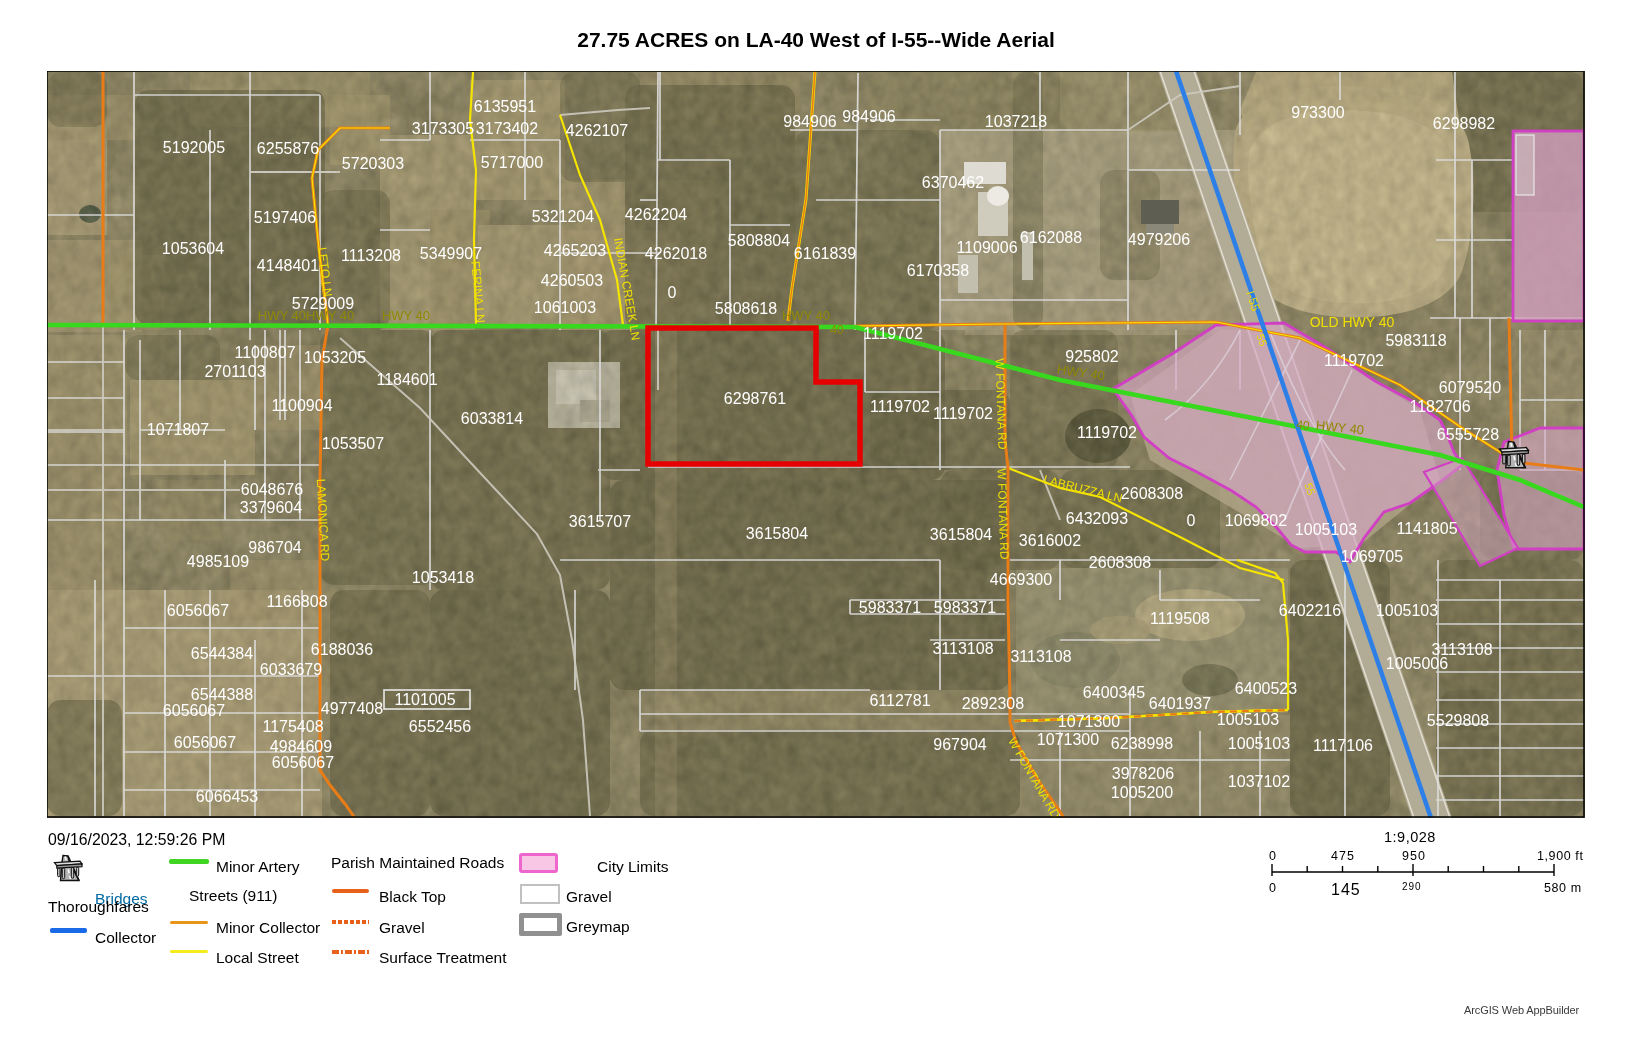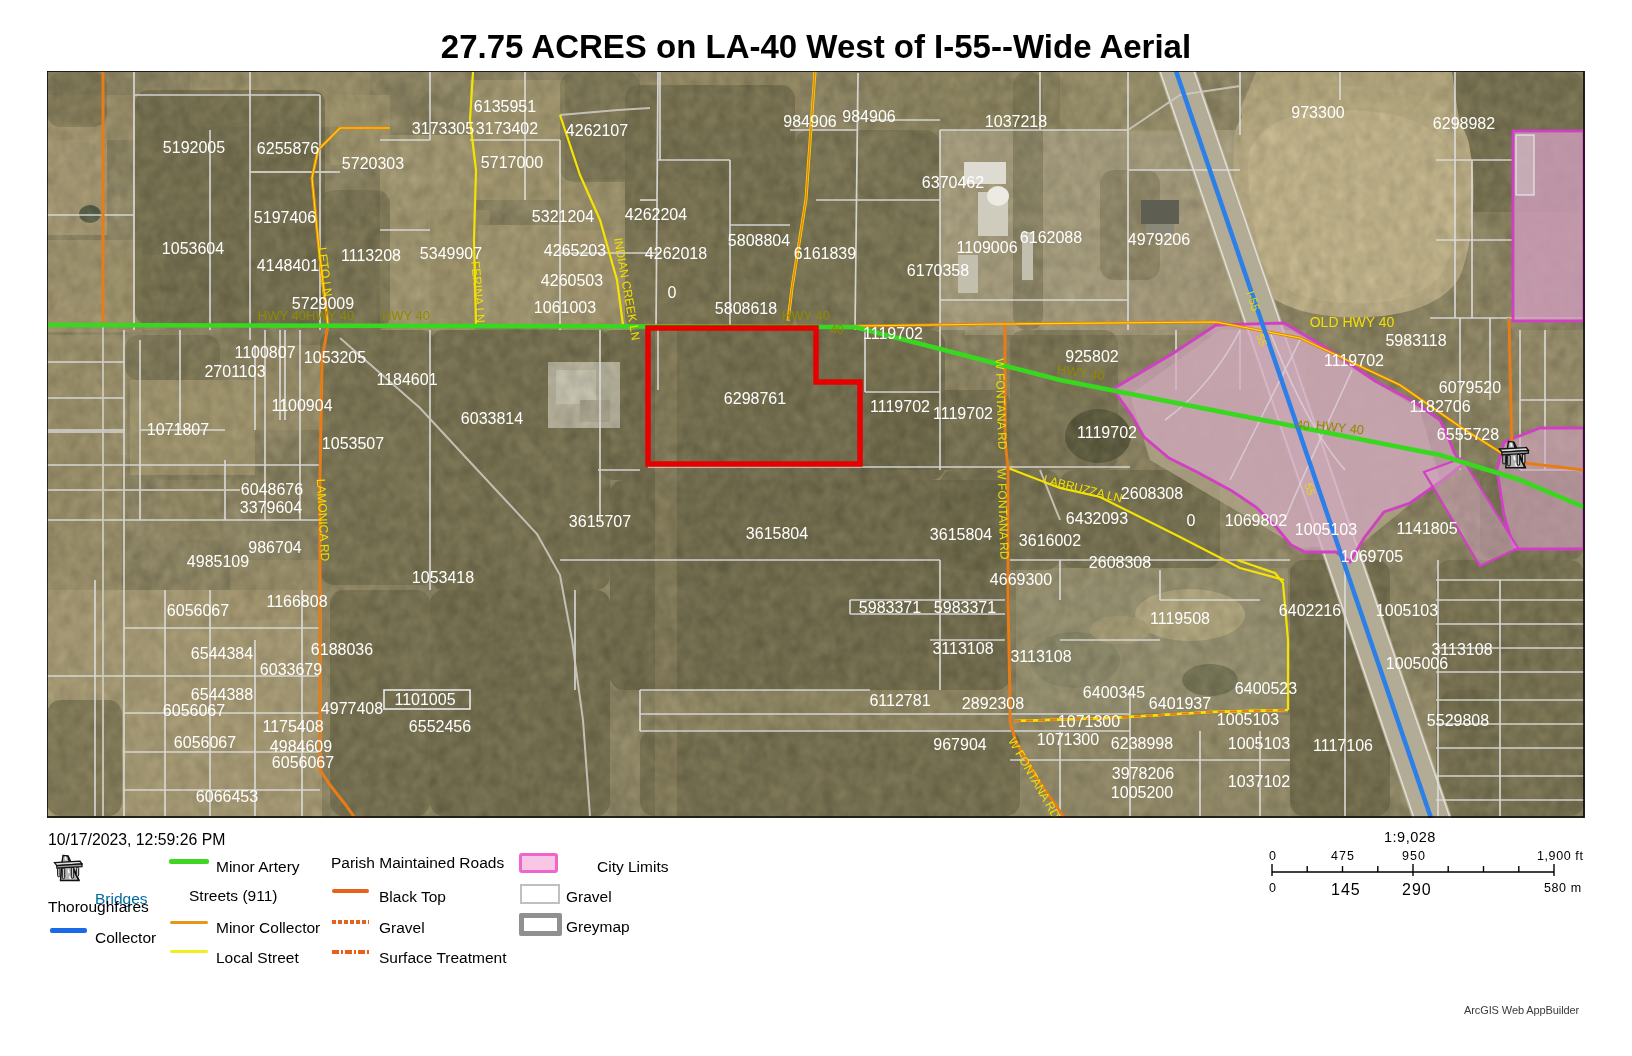--- a/index.html
+++ b/index.html
@@ -1,19 +1,19 @@
 <!DOCTYPE html>
 <html><head><meta charset="utf-8">
 <style>
 html,body{margin:0;padding:0;background:#fff;width:1632px;height:1056px;overflow:hidden}
 body{font-family:"Liberation Sans", sans-serif;position:relative}
 </style></head>
 <body>
 
-<div style="position:absolute;left:0;top:28px;width:1632px;text-align:center;font-size:33px;font-weight:bold;letter-spacing:0px">27.75 ACRES on LA-40 West of I-55--Wide Aerial</div>
+<div style="position:absolute;left:0;top:28px;width:1632px;text-align:center;font-size:21px;font-weight:bold;letter-spacing:0px">27.75 ACRES on LA-40 West of I-55--Wide Aerial</div>
 
 <svg width="1538" height="747" viewBox="47 71 1538 747" style="position:absolute;left:47px;top:71px" xmlns="http://www.w3.org/2000/svg">
 <defs>
 <filter id="coarse" x="0%" y="0%" width="100%" height="100%">
  <feTurbulence type="fractalNoise" baseFrequency="0.011 0.013" numOctaves="3" seed="7" result="t"></feTurbulence>
  <feColorMatrix in="t" type="luminanceToAlpha" result="a"></feColorMatrix>
  <feFlood flood-color="#3e3d26" result="f"></feFlood>
  <feComposite in="f" in2="a" operator="in"></feComposite>
 </filter>
 <filter id="fine" x="0%" y="0%" width="100%" height="100%">
@@ -493,21 +493,21 @@
 <text x="1343" y="751">1117106</text>
 <text x="1143" y="779">3978206</text>
 <text x="1259" y="787">1037102</text>
 <text x="1142" y="798">1005200</text>
 <text x="1326" y="535">1005103</text>
 </g>
 
 <rect x="47" y="71" width="1537" height="746" fill="none" stroke="#000" stroke-width="1.5"></rect>
 </svg>
 
-<div style="position:absolute;left:48px;top:831px;font-size:15.8px;color:#000;white-space:nowrap;">10/17/2023, 12:59:26 PM</div>
+<div style="position:absolute;left:48px;top:831px;font-size:15.8px;color:#000;white-space:nowrap;">09/16/2023, 12:59:26 PM</div>
 
 <svg width="30" height="30" style="position:absolute;left:53px;top:853px" viewBox="0 0 30 30">
     <g transform="translate(1,1) scale(1)">
       <path d="M9,1.5 L14,2 L15.5,8.5 L25,26.5 L6.5,26.5 L8,8.5 Z" fill="#b5b5b5" stroke="#111" stroke-width="1.4"></path>
       <path d="M11.2,2.5 L16.5,25" fill="none" stroke="#fbfbfb" stroke-width="1.5" stroke-dasharray="4,2.6"></path>
       <path d="M14,2 L25,26.5" fill="none" stroke="#111" stroke-width="1.7"></path>
       <rect x="3.6" y="13.8" width="2.4" height="9" rx="1.2" fill="#c8c8c8" stroke="#111" stroke-width="1"></rect>
       <rect x="8.3" y="14.2" width="2.4" height="10.5" rx="1.2" fill="#c8c8c8" stroke="#111" stroke-width="1"></rect>
       <rect x="17.3" y="13.6" width="2.4" height="10.5" rx="1.2" fill="#c8c8c8" stroke="#111" stroke-width="1"></rect>
       <rect x="22.3" y="13.2" width="2.4" height="9" rx="1.2" fill="#c8c8c8" stroke="#111" stroke-width="1"></rect>
@@ -569,16 +569,16 @@
     <line x1="1377.8" y1="866" x2="1377.8" y2="872" stroke="#000" stroke-width="1.4"></line>
     <line x1="1413.0" y1="864" x2="1413.0" y2="876" stroke="#000" stroke-width="1.4"></line>
     <line x1="1448.2" y1="866" x2="1448.2" y2="872" stroke="#000" stroke-width="1.4"></line>
     <line x1="1483.5" y1="866" x2="1483.5" y2="872" stroke="#000" stroke-width="1.4"></line>
     <line x1="1518.8" y1="866" x2="1518.8" y2="872" stroke="#000" stroke-width="1.4"></line>
     <line x1="1554.0" y1="864" x2="1554.0" y2="876" stroke="#000" stroke-width="1.4"></line>
   </svg>
 
 <div style="position:absolute;left:1269px;top:881px;font-size:12.5px;color:#000;white-space:nowrap;letter-spacing:1px">0</div>
 <div style="position:absolute;left:1331px;top:881px;font-size:16px;color:#000;white-space:nowrap;letter-spacing:1px">145</div>
-<div style="position:absolute;left:1402px;top:881px;font-size:16px;color:#000;white-space:nowrap;letter-spacing:1px">290</div>
+<div style="position:absolute;left:1402px;top:881px;font-size:10px;color:#000;white-space:nowrap;letter-spacing:1px">290</div>
 <div style="position:absolute;left:1544px;top:881px;font-size:12.5px;color:#000;white-space:nowrap;letter-spacing:.6px">580 m</div>
 
 <div style="position:absolute;left:1464px;top:1004px;font-size:11.0px;color:#3a3a3a;white-space:nowrap;letter-spacing:-0.1px">ArcGIS Web AppBuilder</div>
 
 </body></html>

